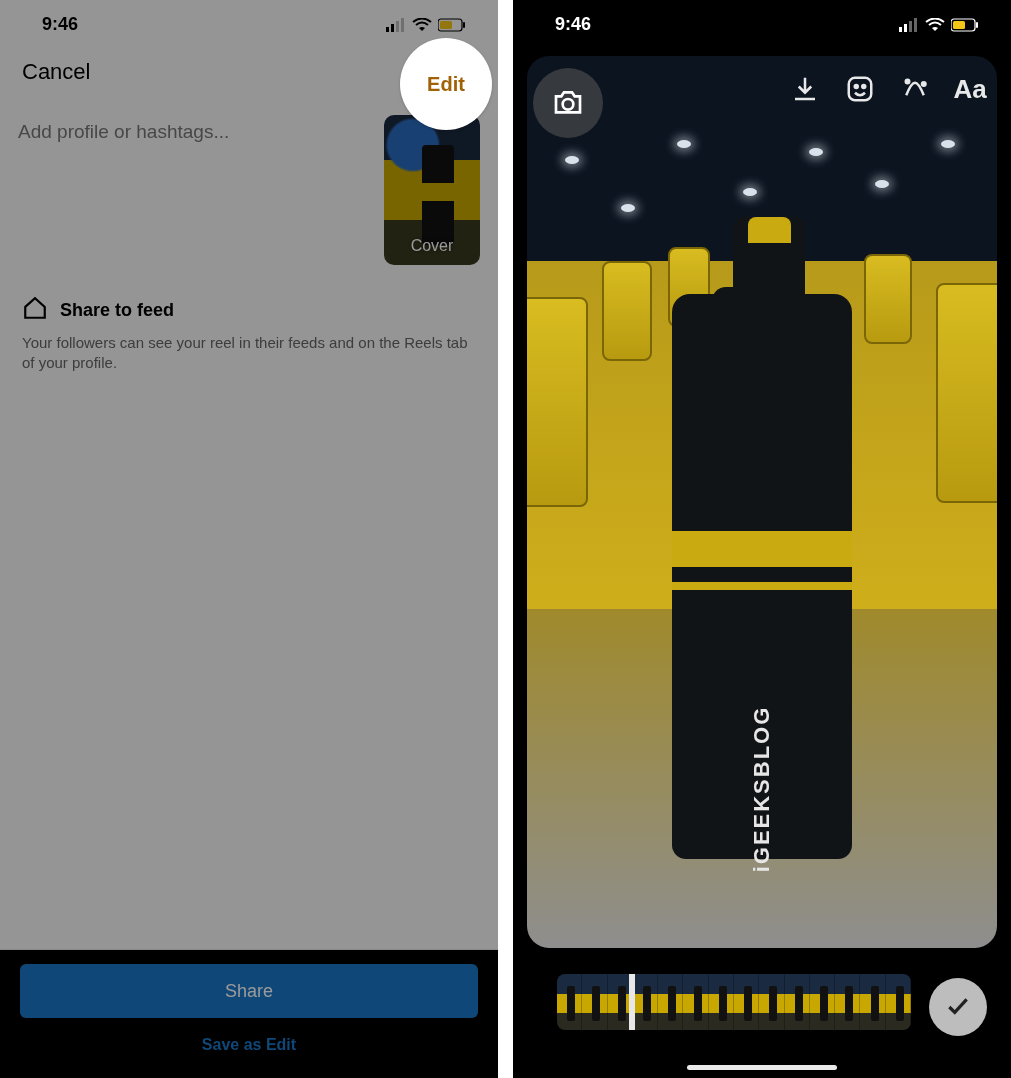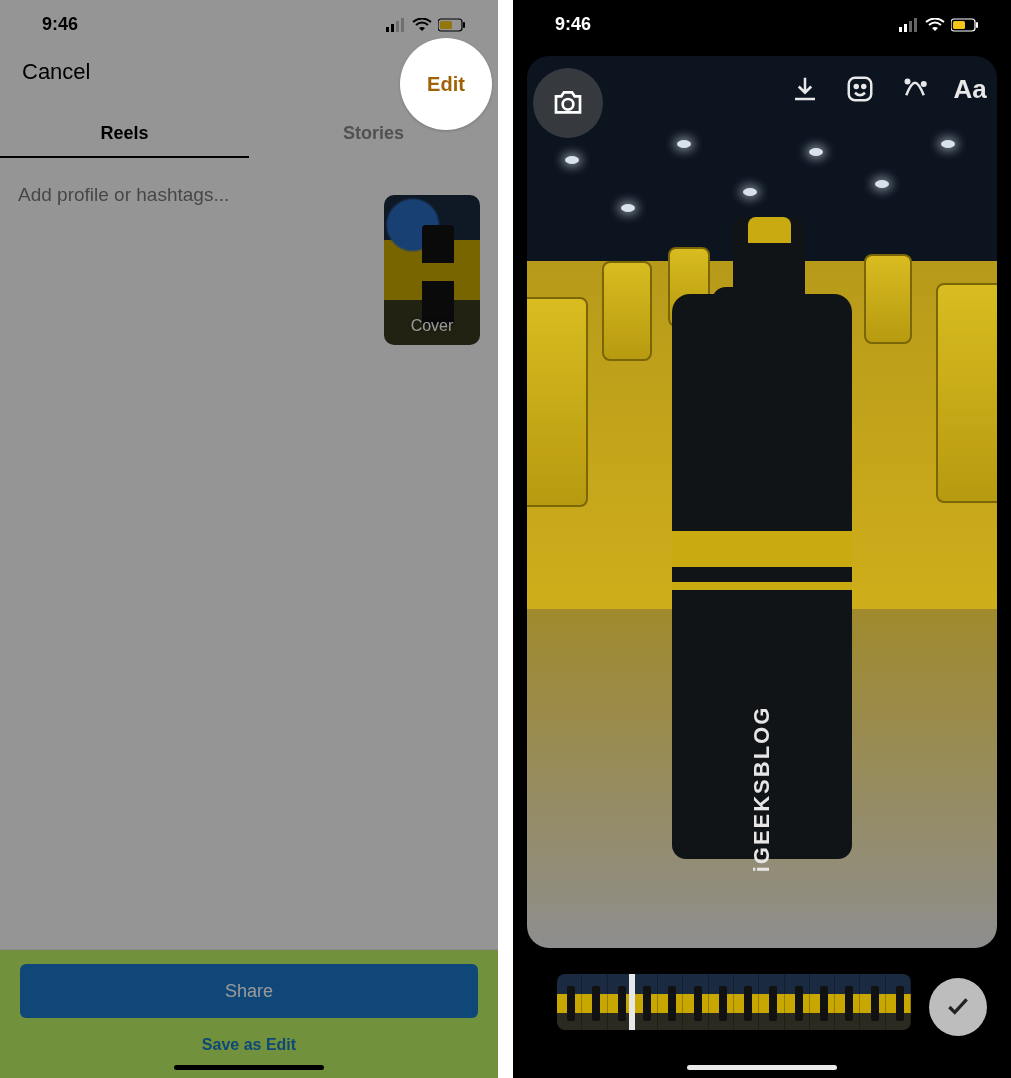--- a/index.html
+++ b/index.html
@@ -100,21 +100,20 @@
   }
   .cover-thumb {
     width: 96px;
     height: 150px;
     border-radius: 10px;
     background:
       radial-gradient(circle at 30% 20%, #2b6bbf 0 18%, transparent 20%),
       linear-gradient(#1a2a40 0 30%, #c8a800 30% 70%, #3a3a20 70% 100%);
     position: relative;
     overflow: hidden;
-    margin-top: 17px;
   }
   .cover-bottle {
     position:absolute; left:40%; top:20%; width:32px; height:100px;
     background:#111; border-radius:4px;
   }
   .cover-bottle::before{
     content:""; position:absolute; top:38px; left:0; right:0; height:18px; background:#c8a800;
   }
   .cover-label {
     position: absolute;
@@ -140,21 +139,21 @@
     font-size: 15px;
     color: #666;
     line-height: 1.35;
   }
   .bottom-actions {
     position: absolute;
     bottom: 0;
     left: 0; right: 0;
     border-top: 1px solid #e5e5e5;
     padding: 14px 20px 24px 20px;
-    background: #bef264;
+    background: #000000;
   }
   .share-btn {
     width: 100%;
     height: 54px;
     border-radius: 6px;
     background: #1978c8;
     color: #fff;
     font-size: 18px;
     font-weight: 500;
     display: flex;
@@ -325,33 +324,40 @@
             <rect x="25" y="4" width="2" height="6" rx="1" fill="#000"></rect>
           </svg>
       </span>
     </span>
   </div>
 
   <div class="nav-row">
     <span class="cancel">Cancel</span>
   </div>
 
-  <div class="tabs">
-    <div class="tab active">Reels</div>
-    <div class="tab">Stories</div>
-  </div>
 
   <div class="caption-area">
     <div class="caption-placeholder">Add profile or hashtags...</div>
     <div class="cover-thumb">
       <div class="cover-bottle"></div>
       <div class="cover-label">Cover</div>
     </div>
   </div>
 
+  <div class="share-feed">
+    <div class="sf-row">
+      <span>
+        <svg width="26" height="26" viewBox="0 0 24 24" fill="none" stroke="#000" stroke-width="2">
+            <path d="M3 11 L12 3 L21 11 V21 H3 Z"></path>
+          </svg>
+      </span>
+      <span class="sf-title">Share to feed</span>
+    </div>
+    <div class="sf-desc">Your followers can see your reel in their feeds and on the Reels tab of your profile.</div>
+  </div>
 
   <div class="bottom-actions">
     <div class="share-btn">Share</div>
     <div class="draft-btn">Save as Edit</div>
   </div>
 
   <div class="home-indicator"></div>
 
   <div class="dim-overlay"></div>
 

